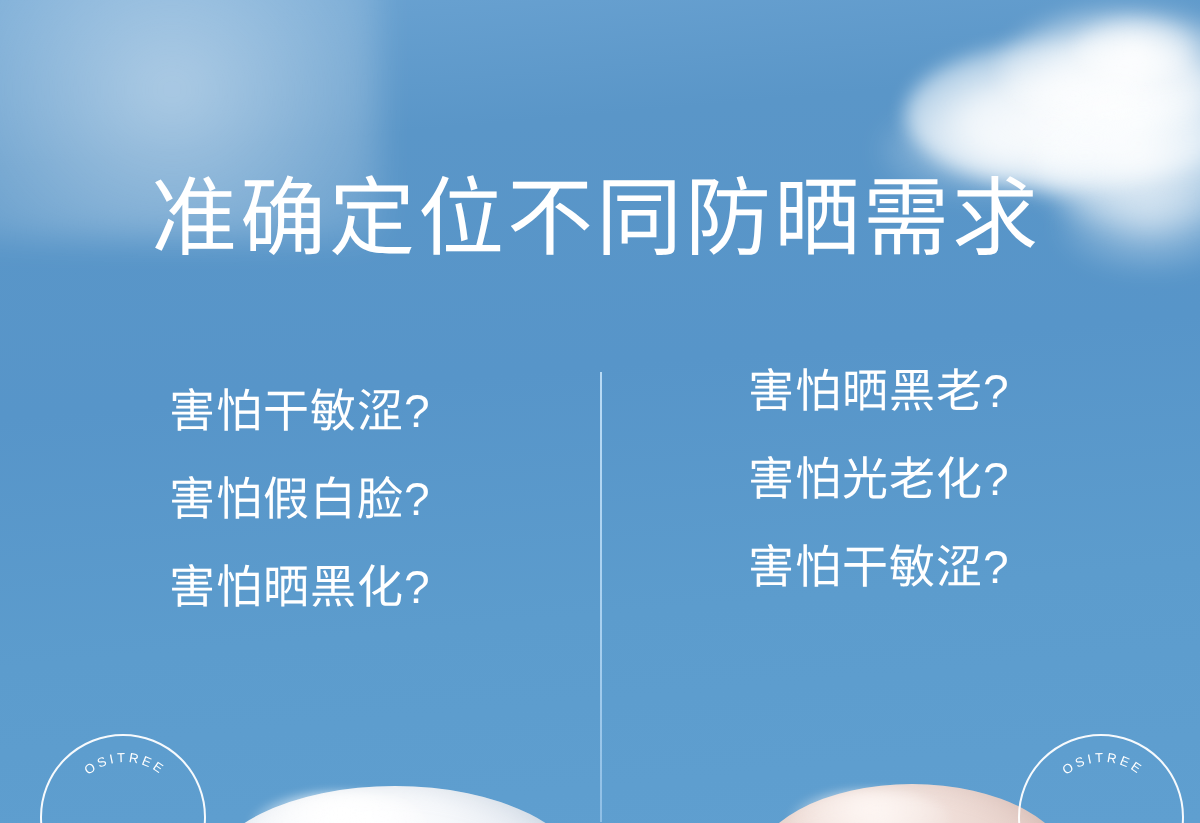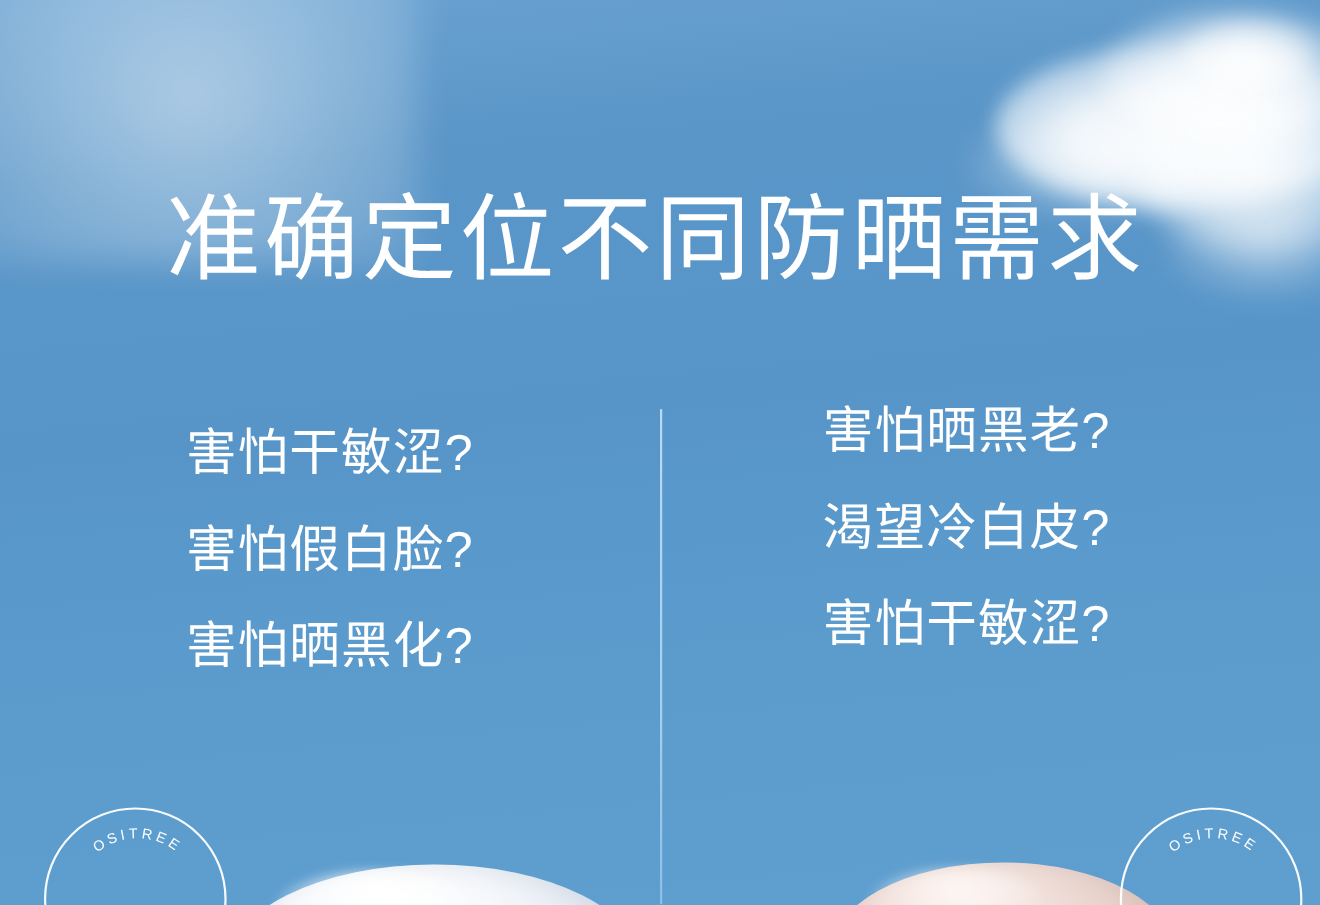--- a/index.html
+++ b/index.html
@@ -253,21 +253,21 @@
     <div class="divider"></div>
 
     <div class="col col-left">
       <div class="q-line">害怕干敏涩?</div>
       <div class="q-line">害怕假白脸?</div>
       <div class="q-line">害怕晒黑化?</div>
     </div>
 
     <div class="col col-right">
       <div class="q-line">害怕晒黑老?</div>
-      <div class="q-line">渴望冷白皮?</div>
+      <div class="q-line">害怕光老化?</div>
       <div class="q-line">害怕干敏涩?</div>
     </div>
 
   </div>
 
   <div class="product-cap cap-white"></div>
   <div class="product-cap cap-white-gloss"></div>
   <div class="product-cap cap-pink"></div>
   <div class="product-cap cap-pink-gloss"></div>
 

